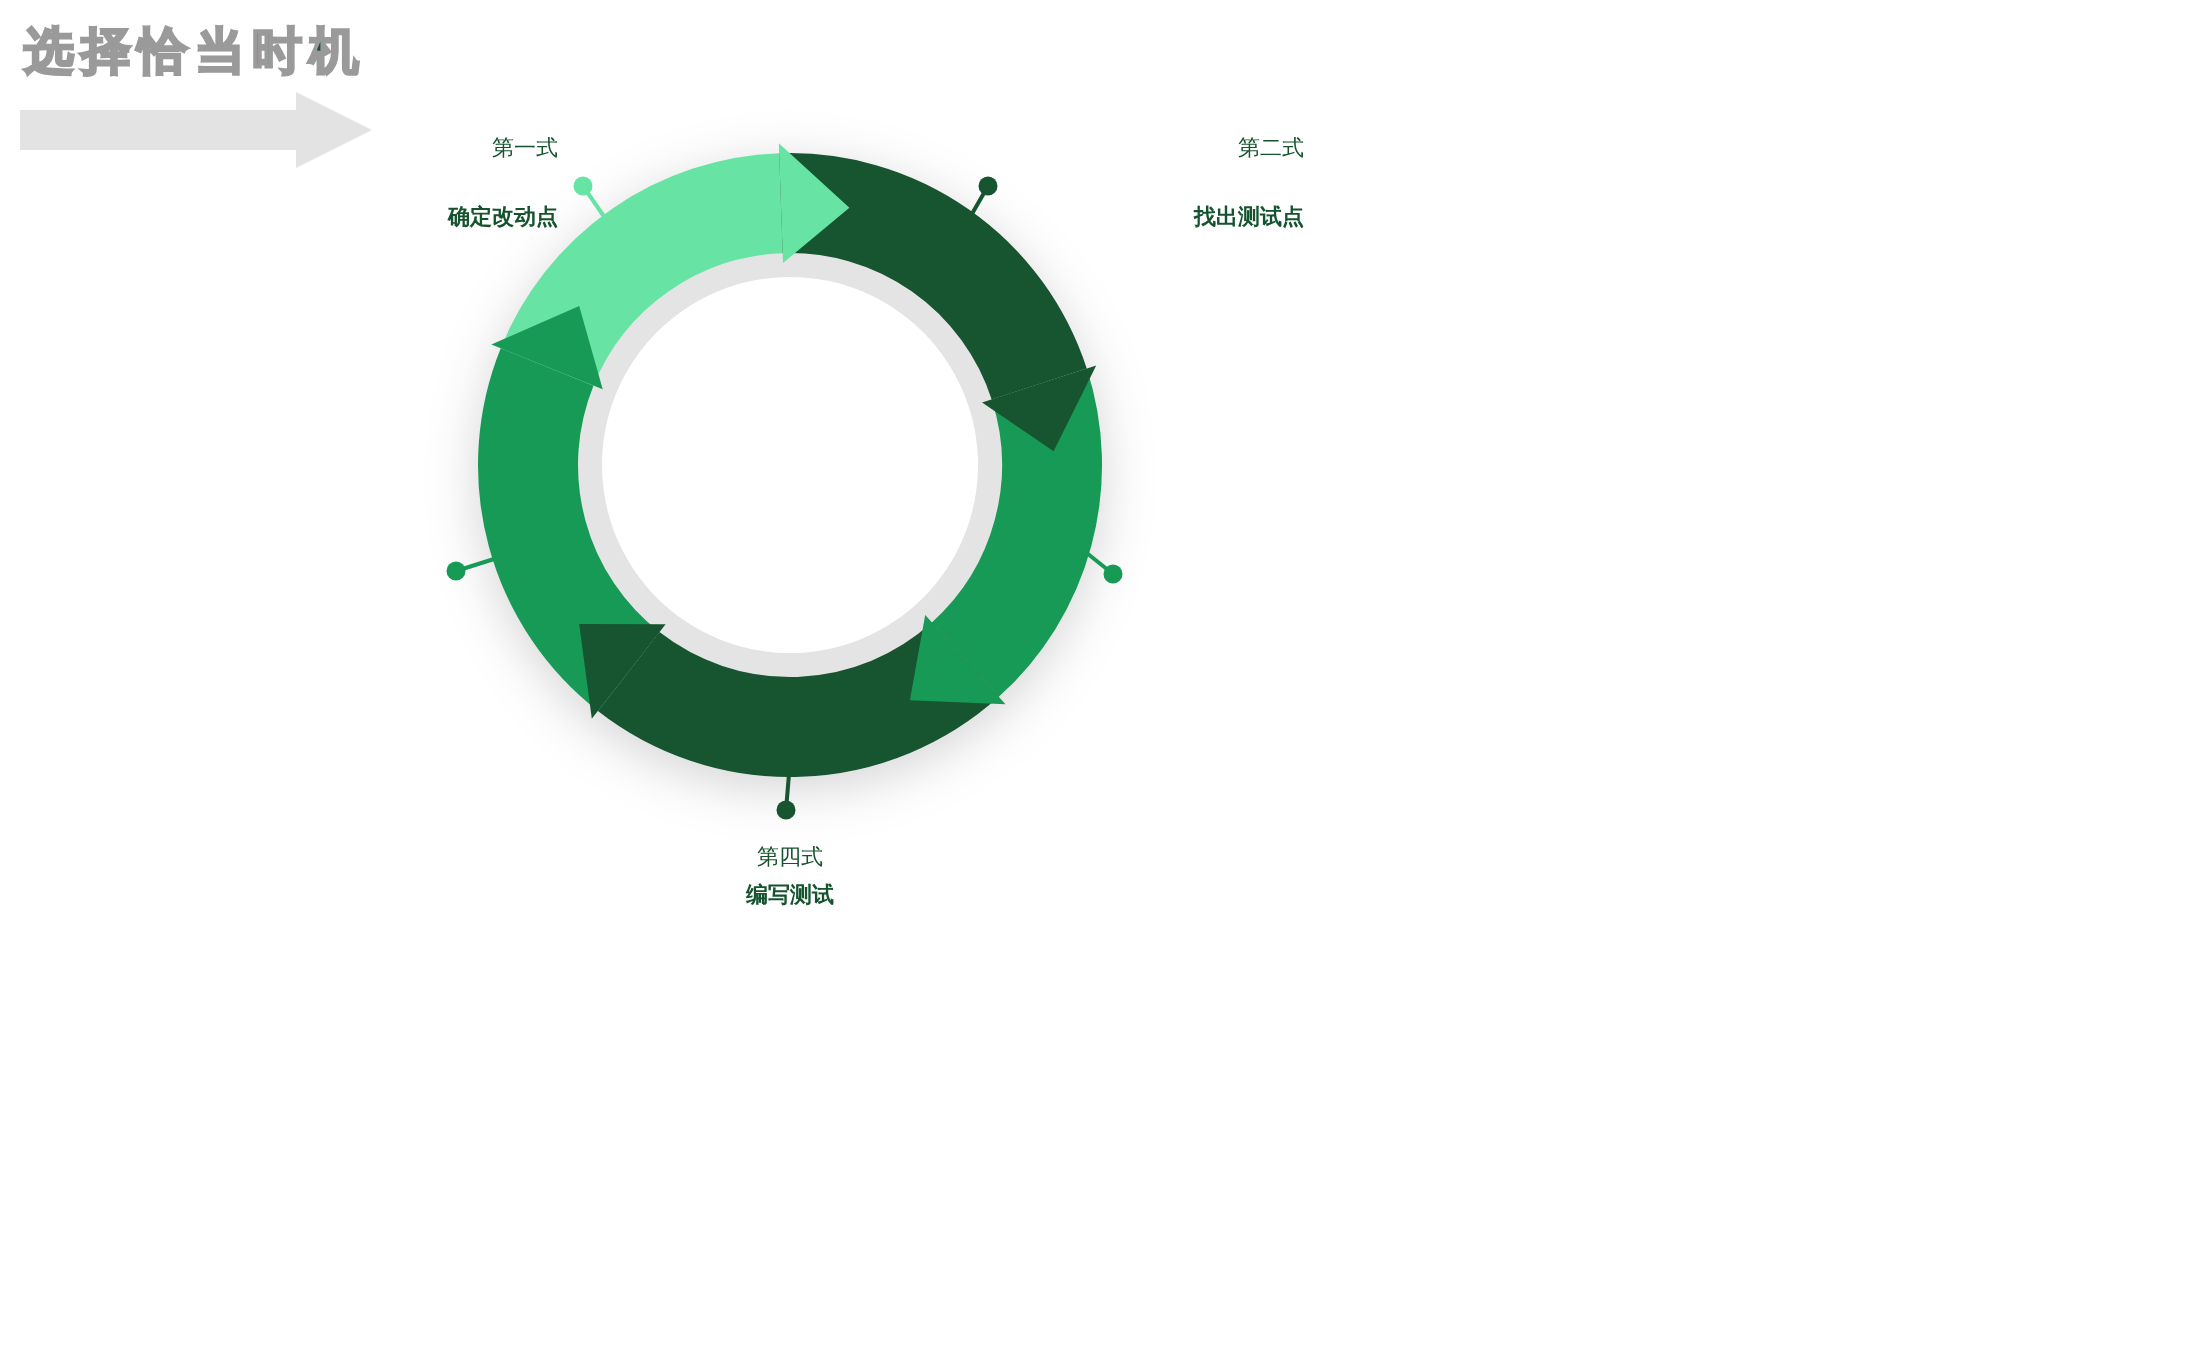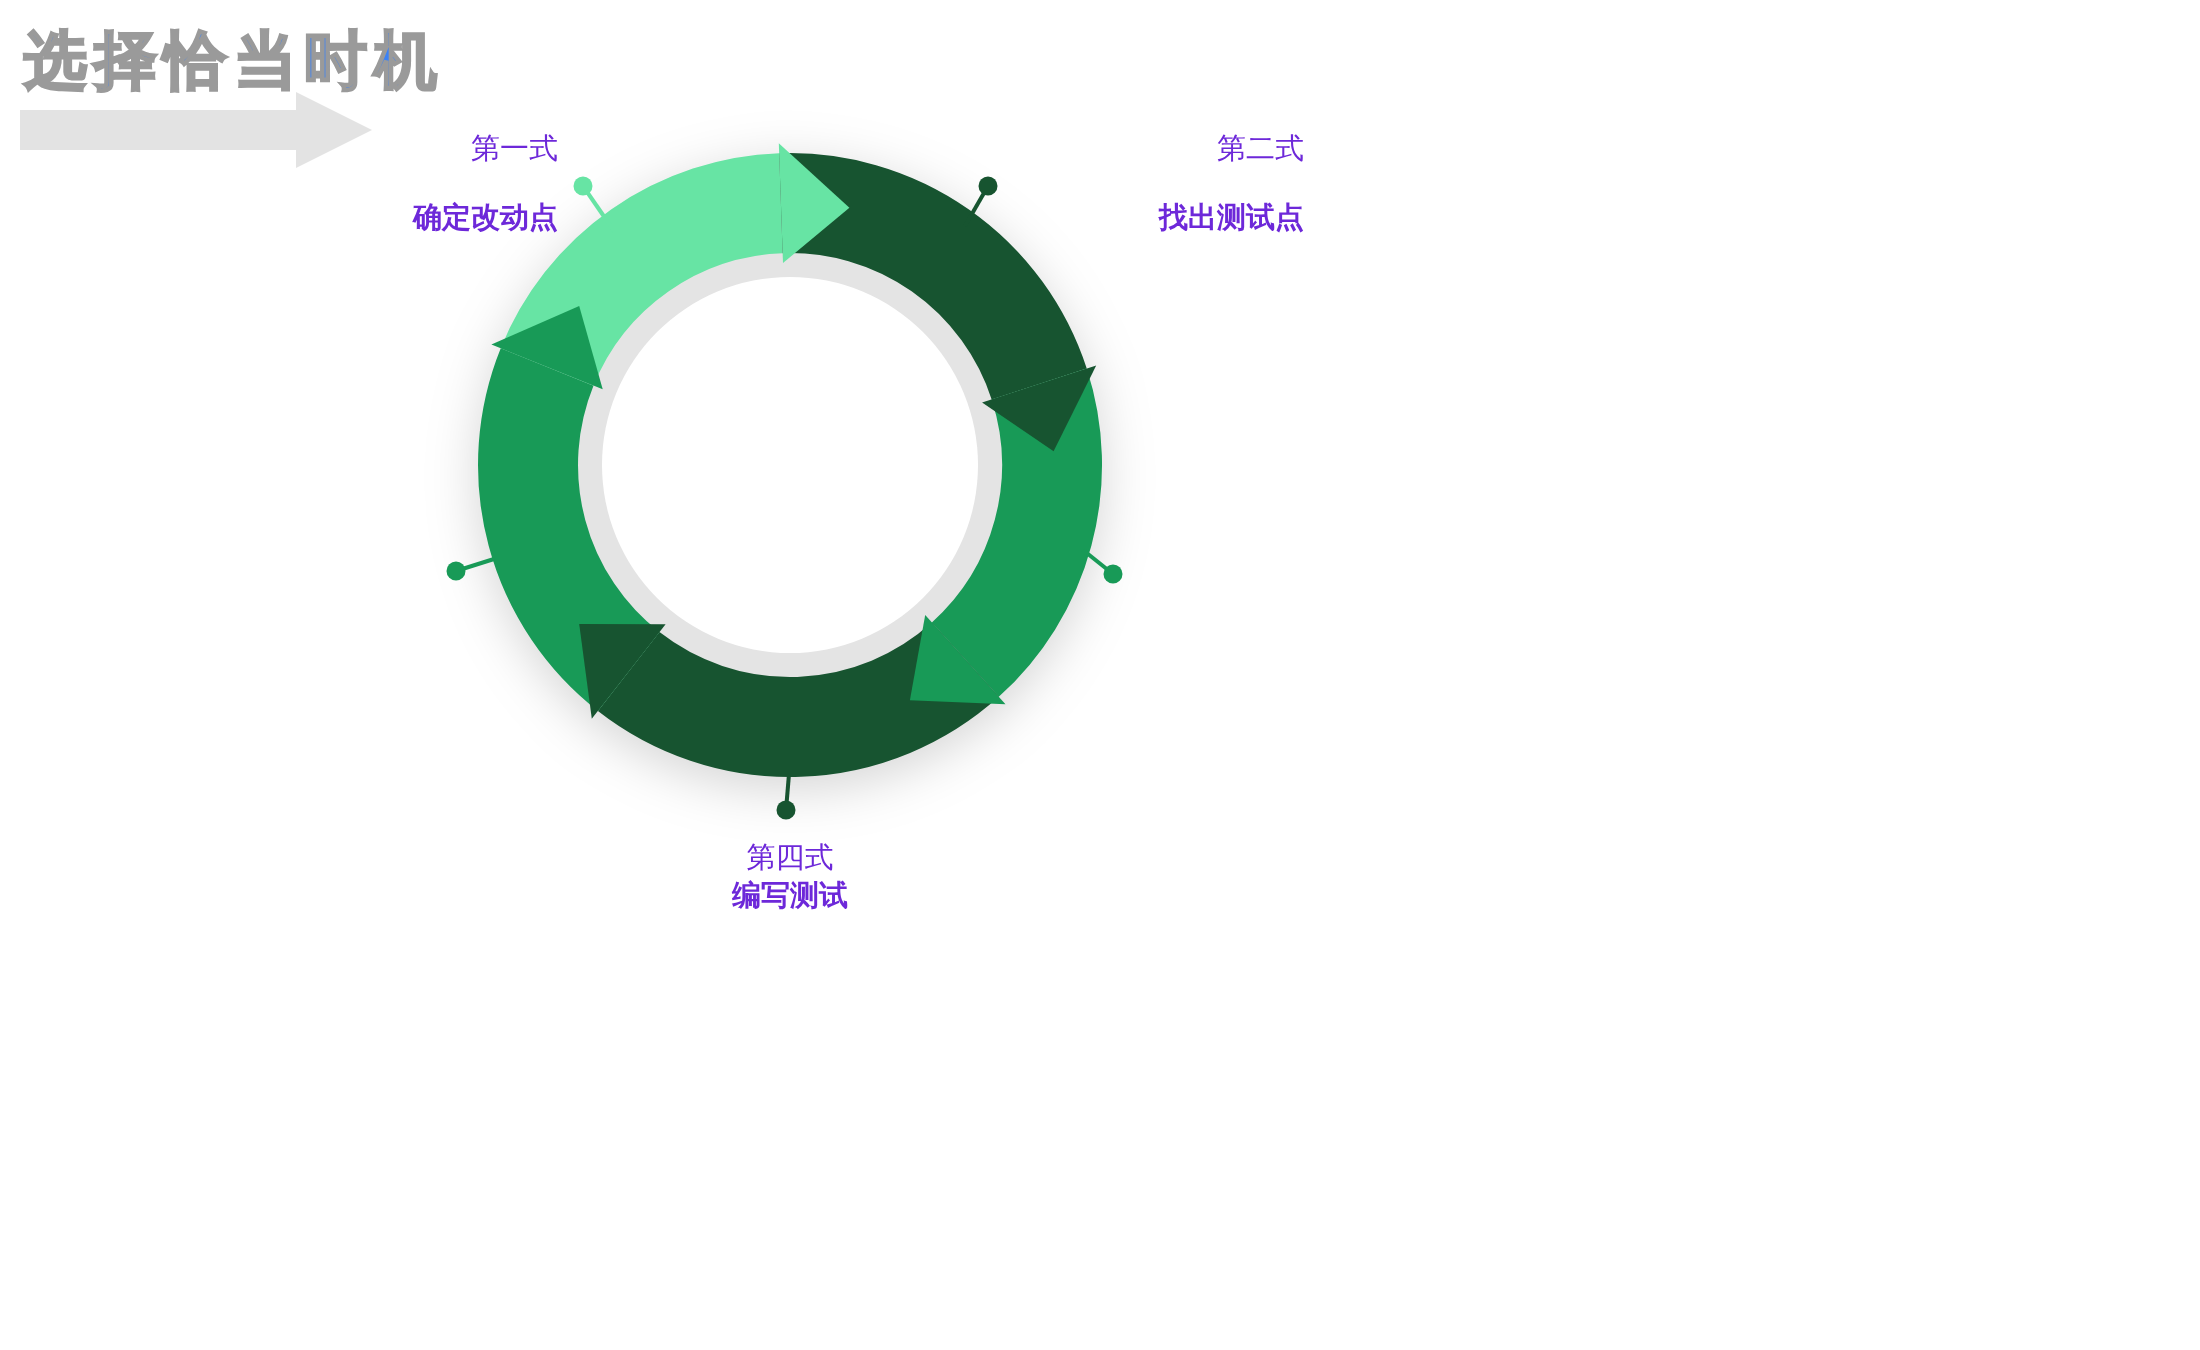--- a/index.html
+++ b/index.html
@@ -5,24 +5,24 @@
   *{margin:0;padding:0;box-sizing:border-box}
   html,body{background:#ffffff}
   .canvas{
     position:relative;width:2200px;height:1350px;background:#ffffff;overflow:hidden;
     font-family:"Liberation Sans","DejaVu Sans",sans-serif;color:#1b1b1b;
   }
   #cycle-svg{position:absolute;left:0;top:0;width:2200px;height:1350px}
   .disc{filter:drop-shadow(0 12px 26px rgba(0,0,0,0.17))}
   .page-title{
     position:absolute;left:24px;top:18px;
-    font-size:63px;font-weight:700;letter-spacing:7px;
-    color:#3b82f6;-webkit-text-stroke:2.6px #9a9a9a;
+    font-size:50px;font-weight:700;letter-spacing:7px;
+    color:#14532d;-webkit-text-stroke:2.6px #9a9a9a;
   }
-  .step-label{position:absolute;font-size:29px;line-height:34px;color:#6d28d9}
+  .step-label{position:absolute;font-size:22px;line-height:34px;color:#14532d}
   .step-label .num{display:block;font-weight:400}
   .step-label .nm{display:block;font-weight:700;margin-top:35px}
   .step-label.tight .nm{margin-top:4px}
   .s1{left:388px;top:131px;width:170px;text-align:right}
   .s2{left:1064px;top:131px;width:240px;text-align:right}
   .s3{left:1148px;top:520px;width:220px;text-align:left}
   .s4{left:690px;top:840px;width:200px;text-align:center}
   .s5{left:258px;top:518px;width:170px;text-align:right}
   .center-title{
     position:absolute;left:590px;top:417px;width:400px;text-align:center;

